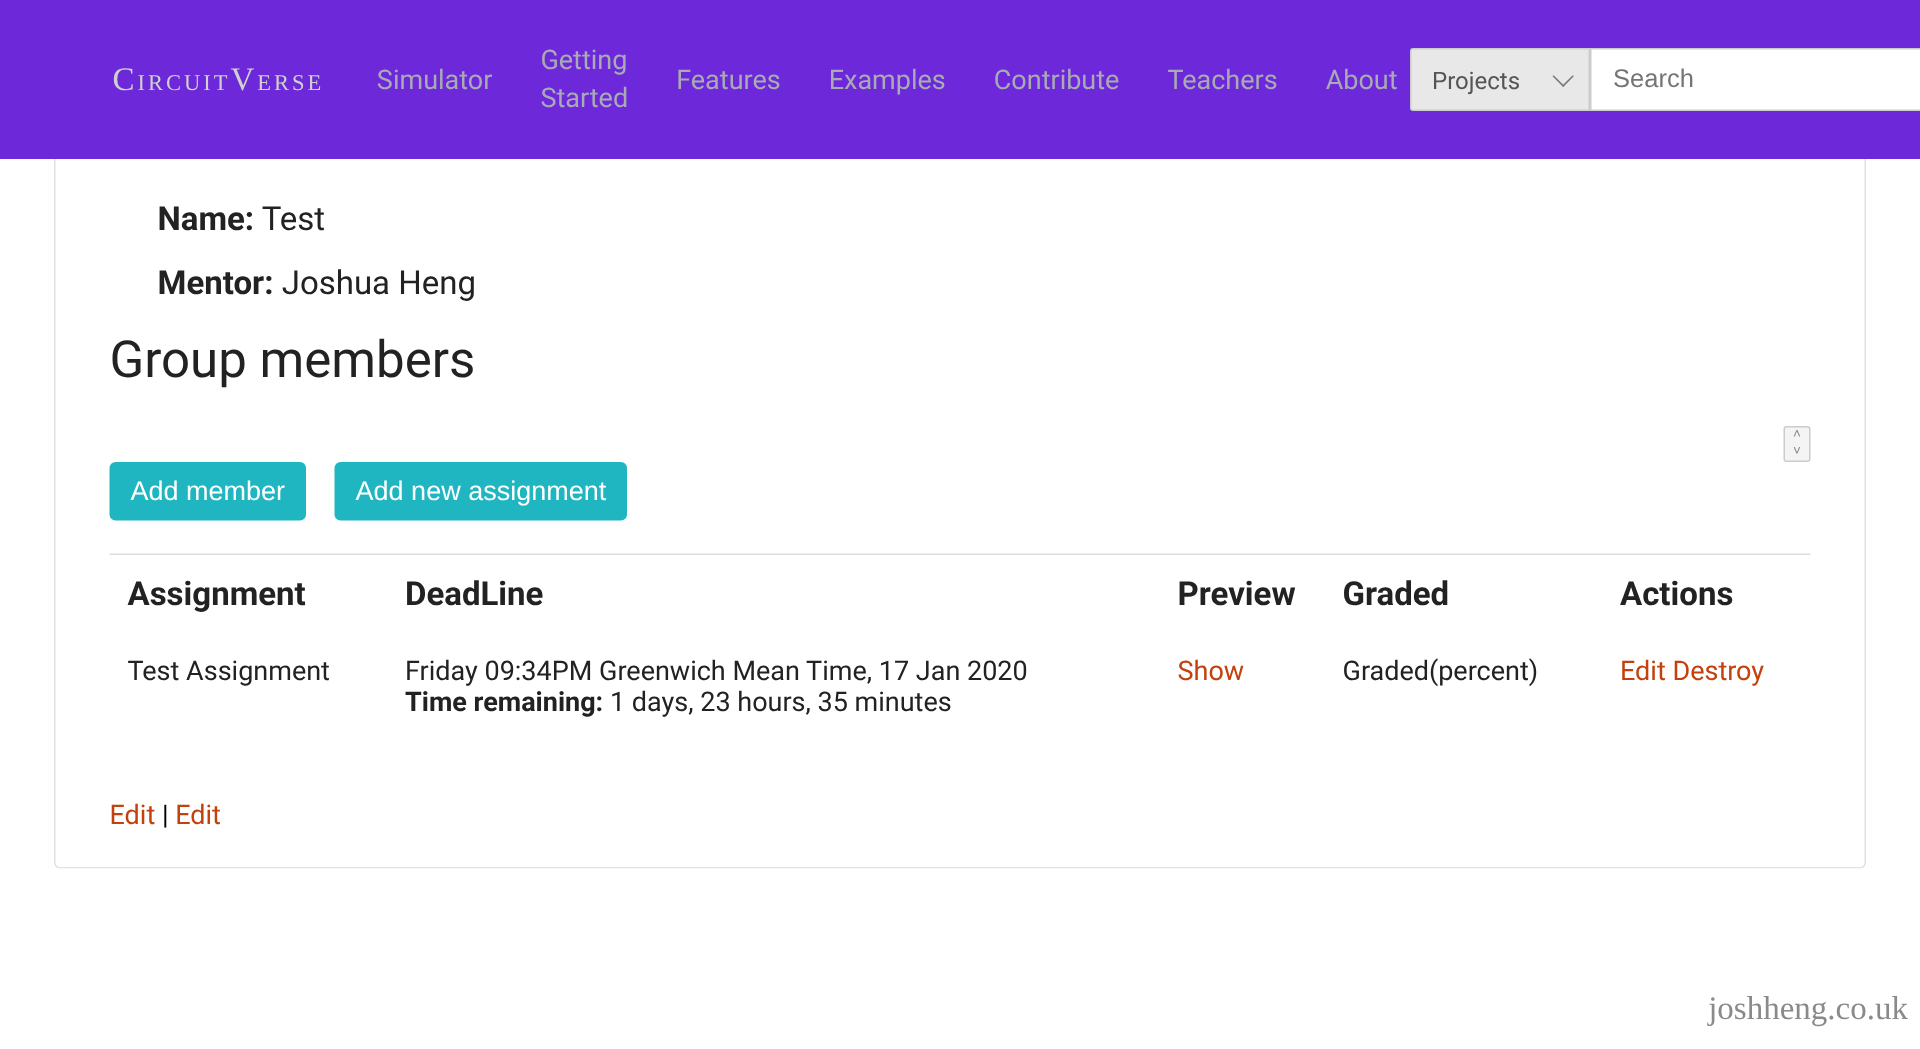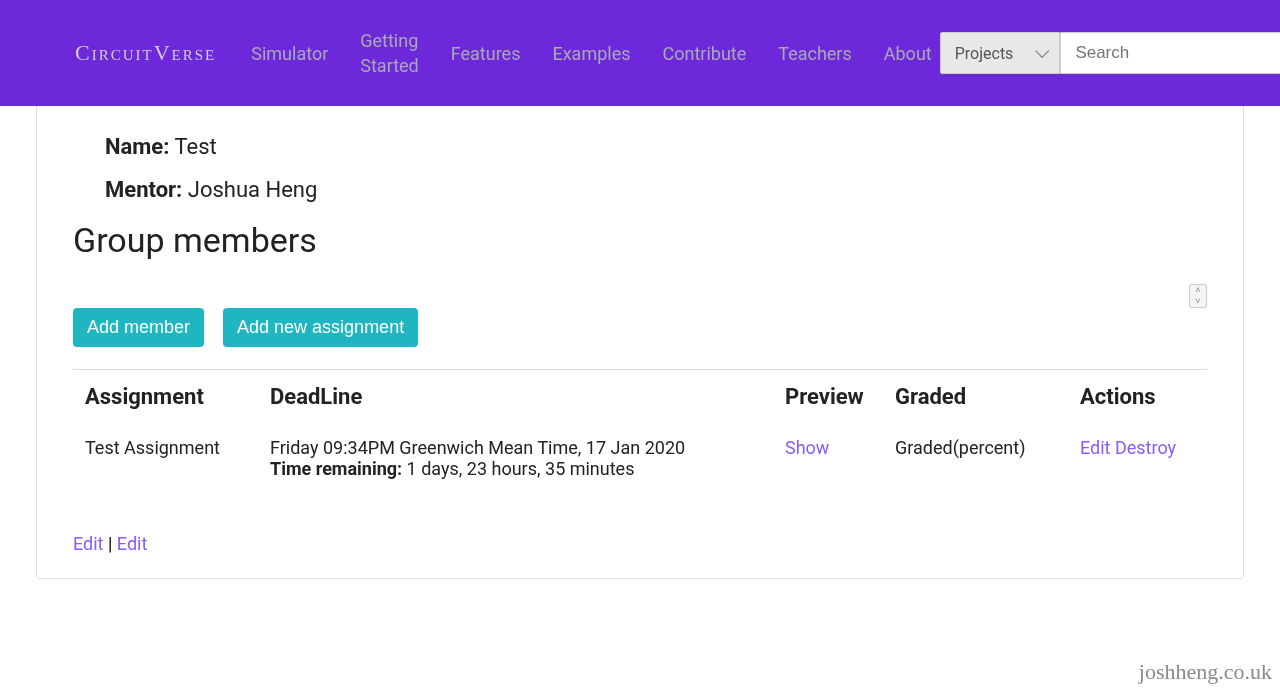--- a/index.html
+++ b/index.html
@@ -157,21 +157,21 @@
       padding: 14px 12px;
       color: #222;
     }
     .assignments-table td {
       padding: 14px 12px;
       font-size: 18px;
       color: #222;
       vertical-align: top;
     }
     .link {
-      color: #8b5cf6;
+      color: #c2410c;
       cursor: pointer;
     }
     .bottom-links {
       margin-top: 40px;
       font-size: 18px;
     }
     .watermark {
       position: fixed;
       bottom: 14px;
       right: 8px;

